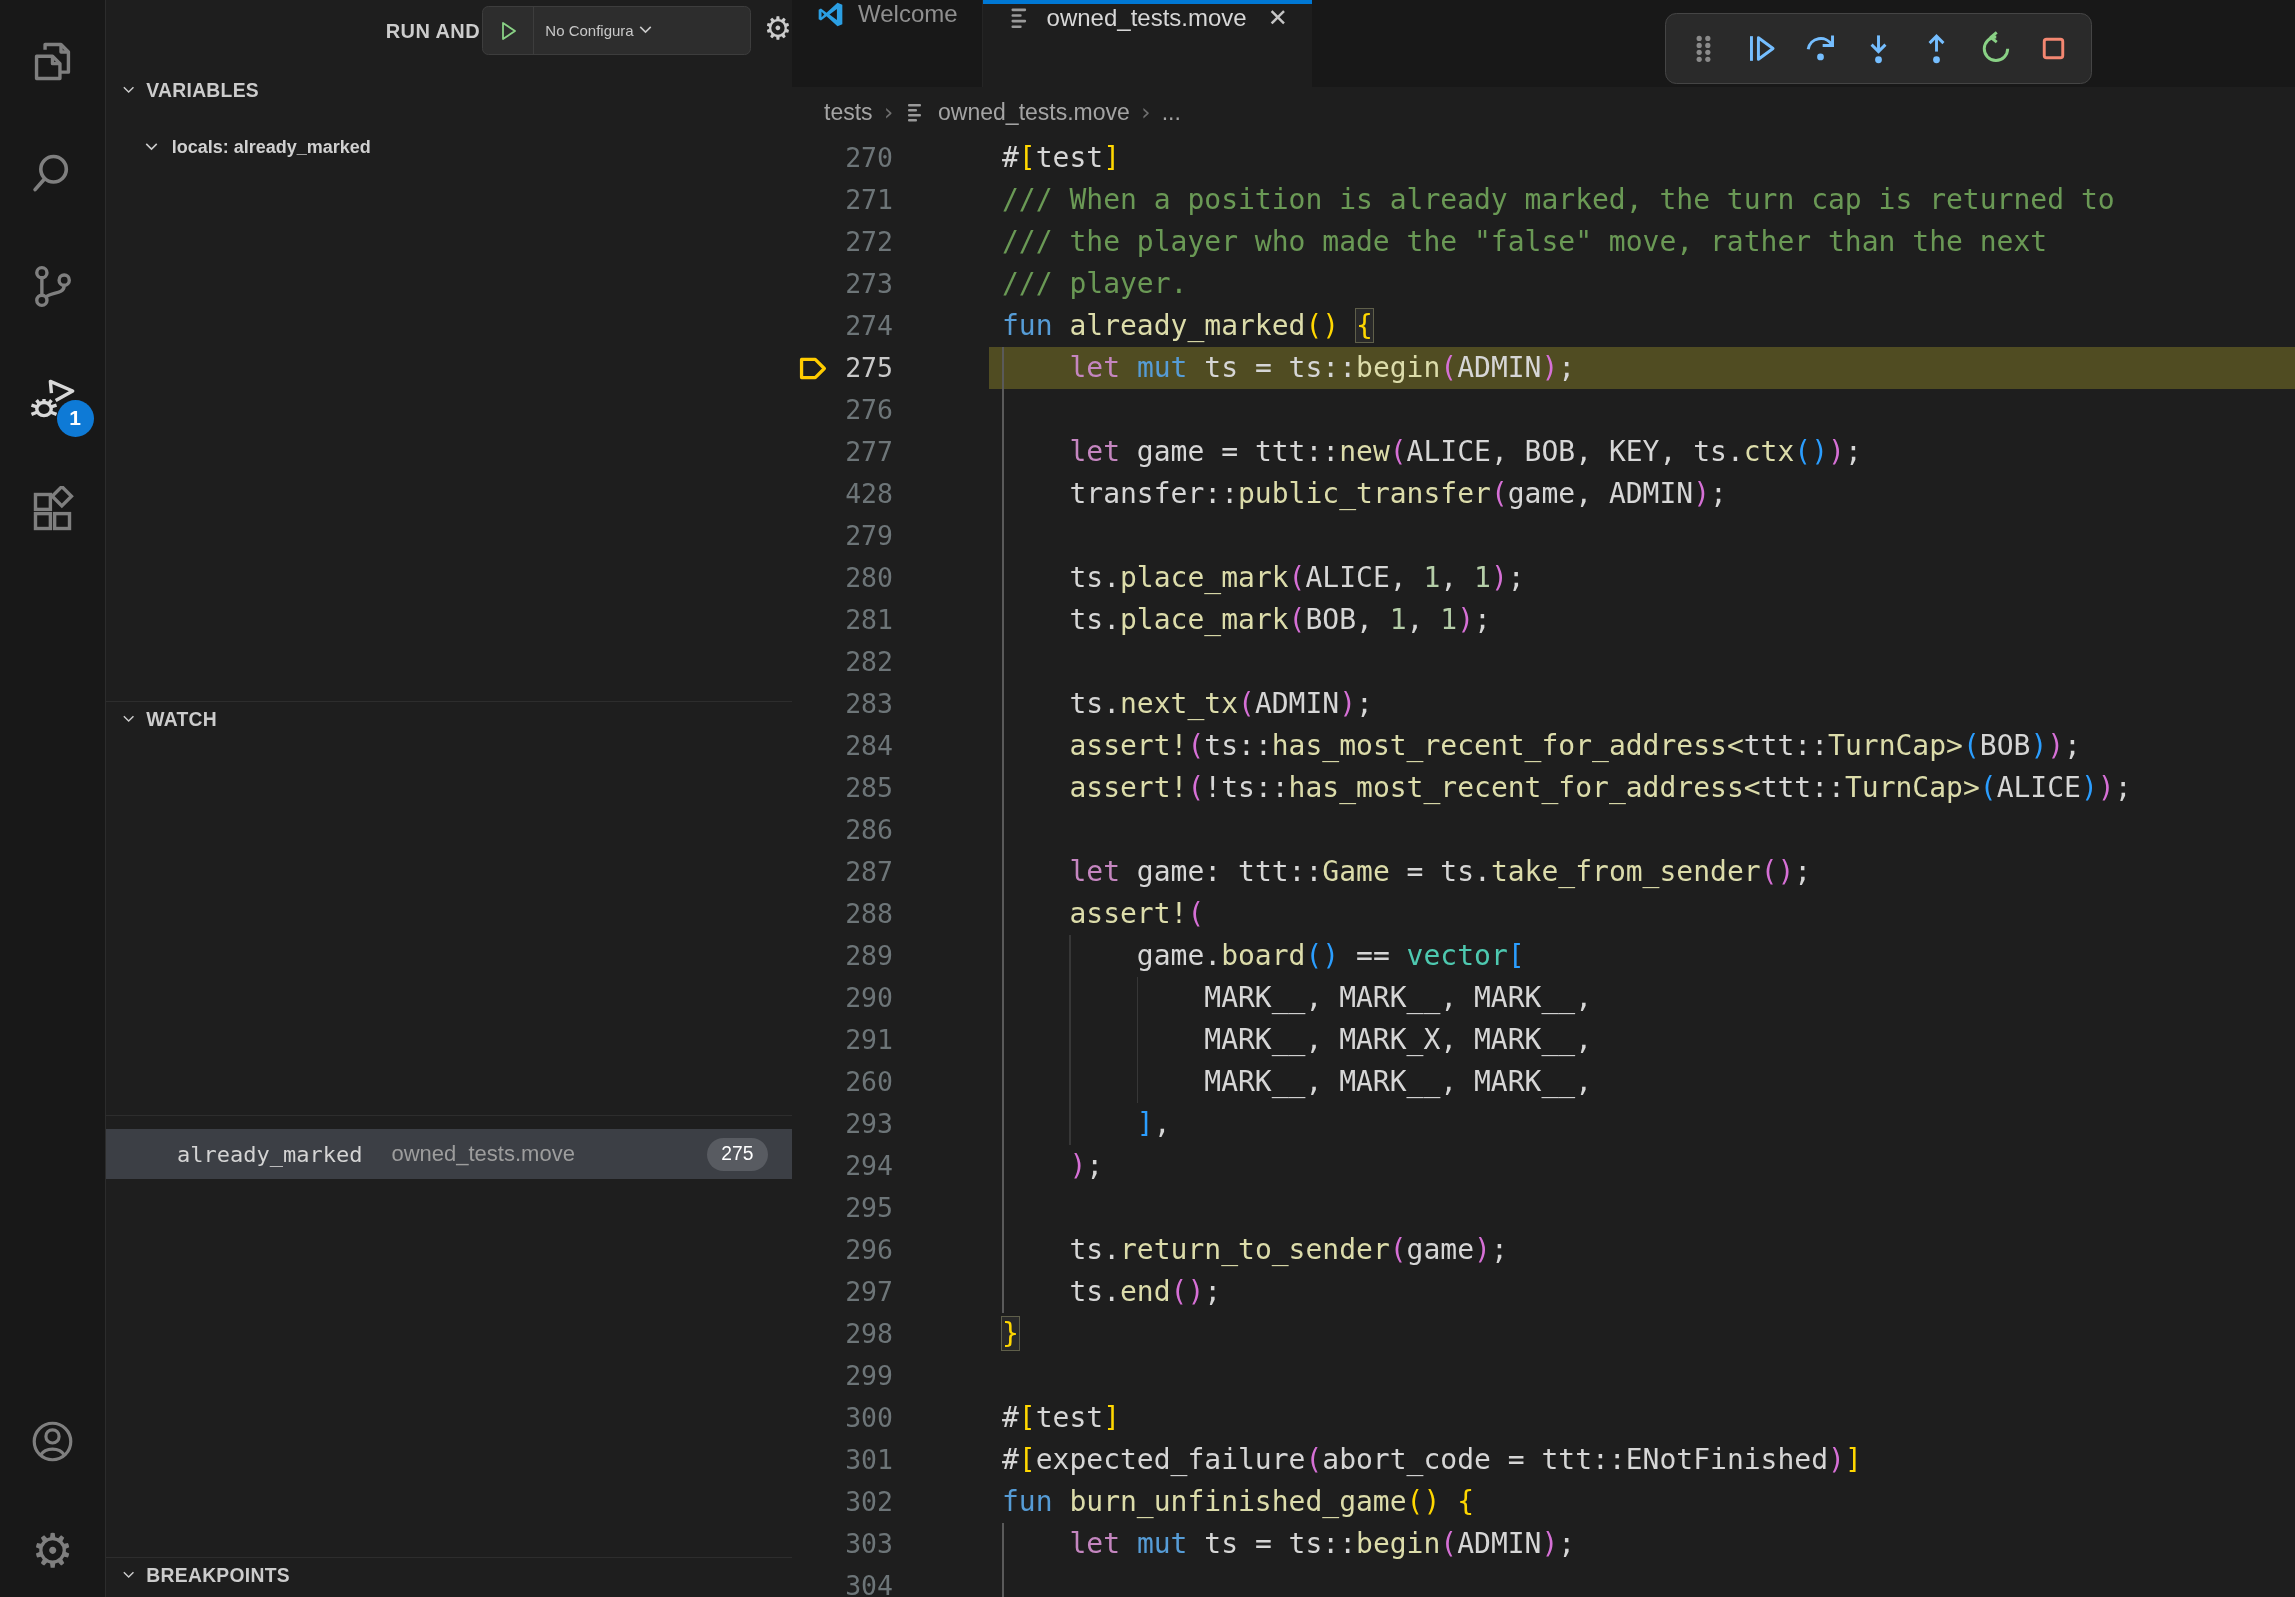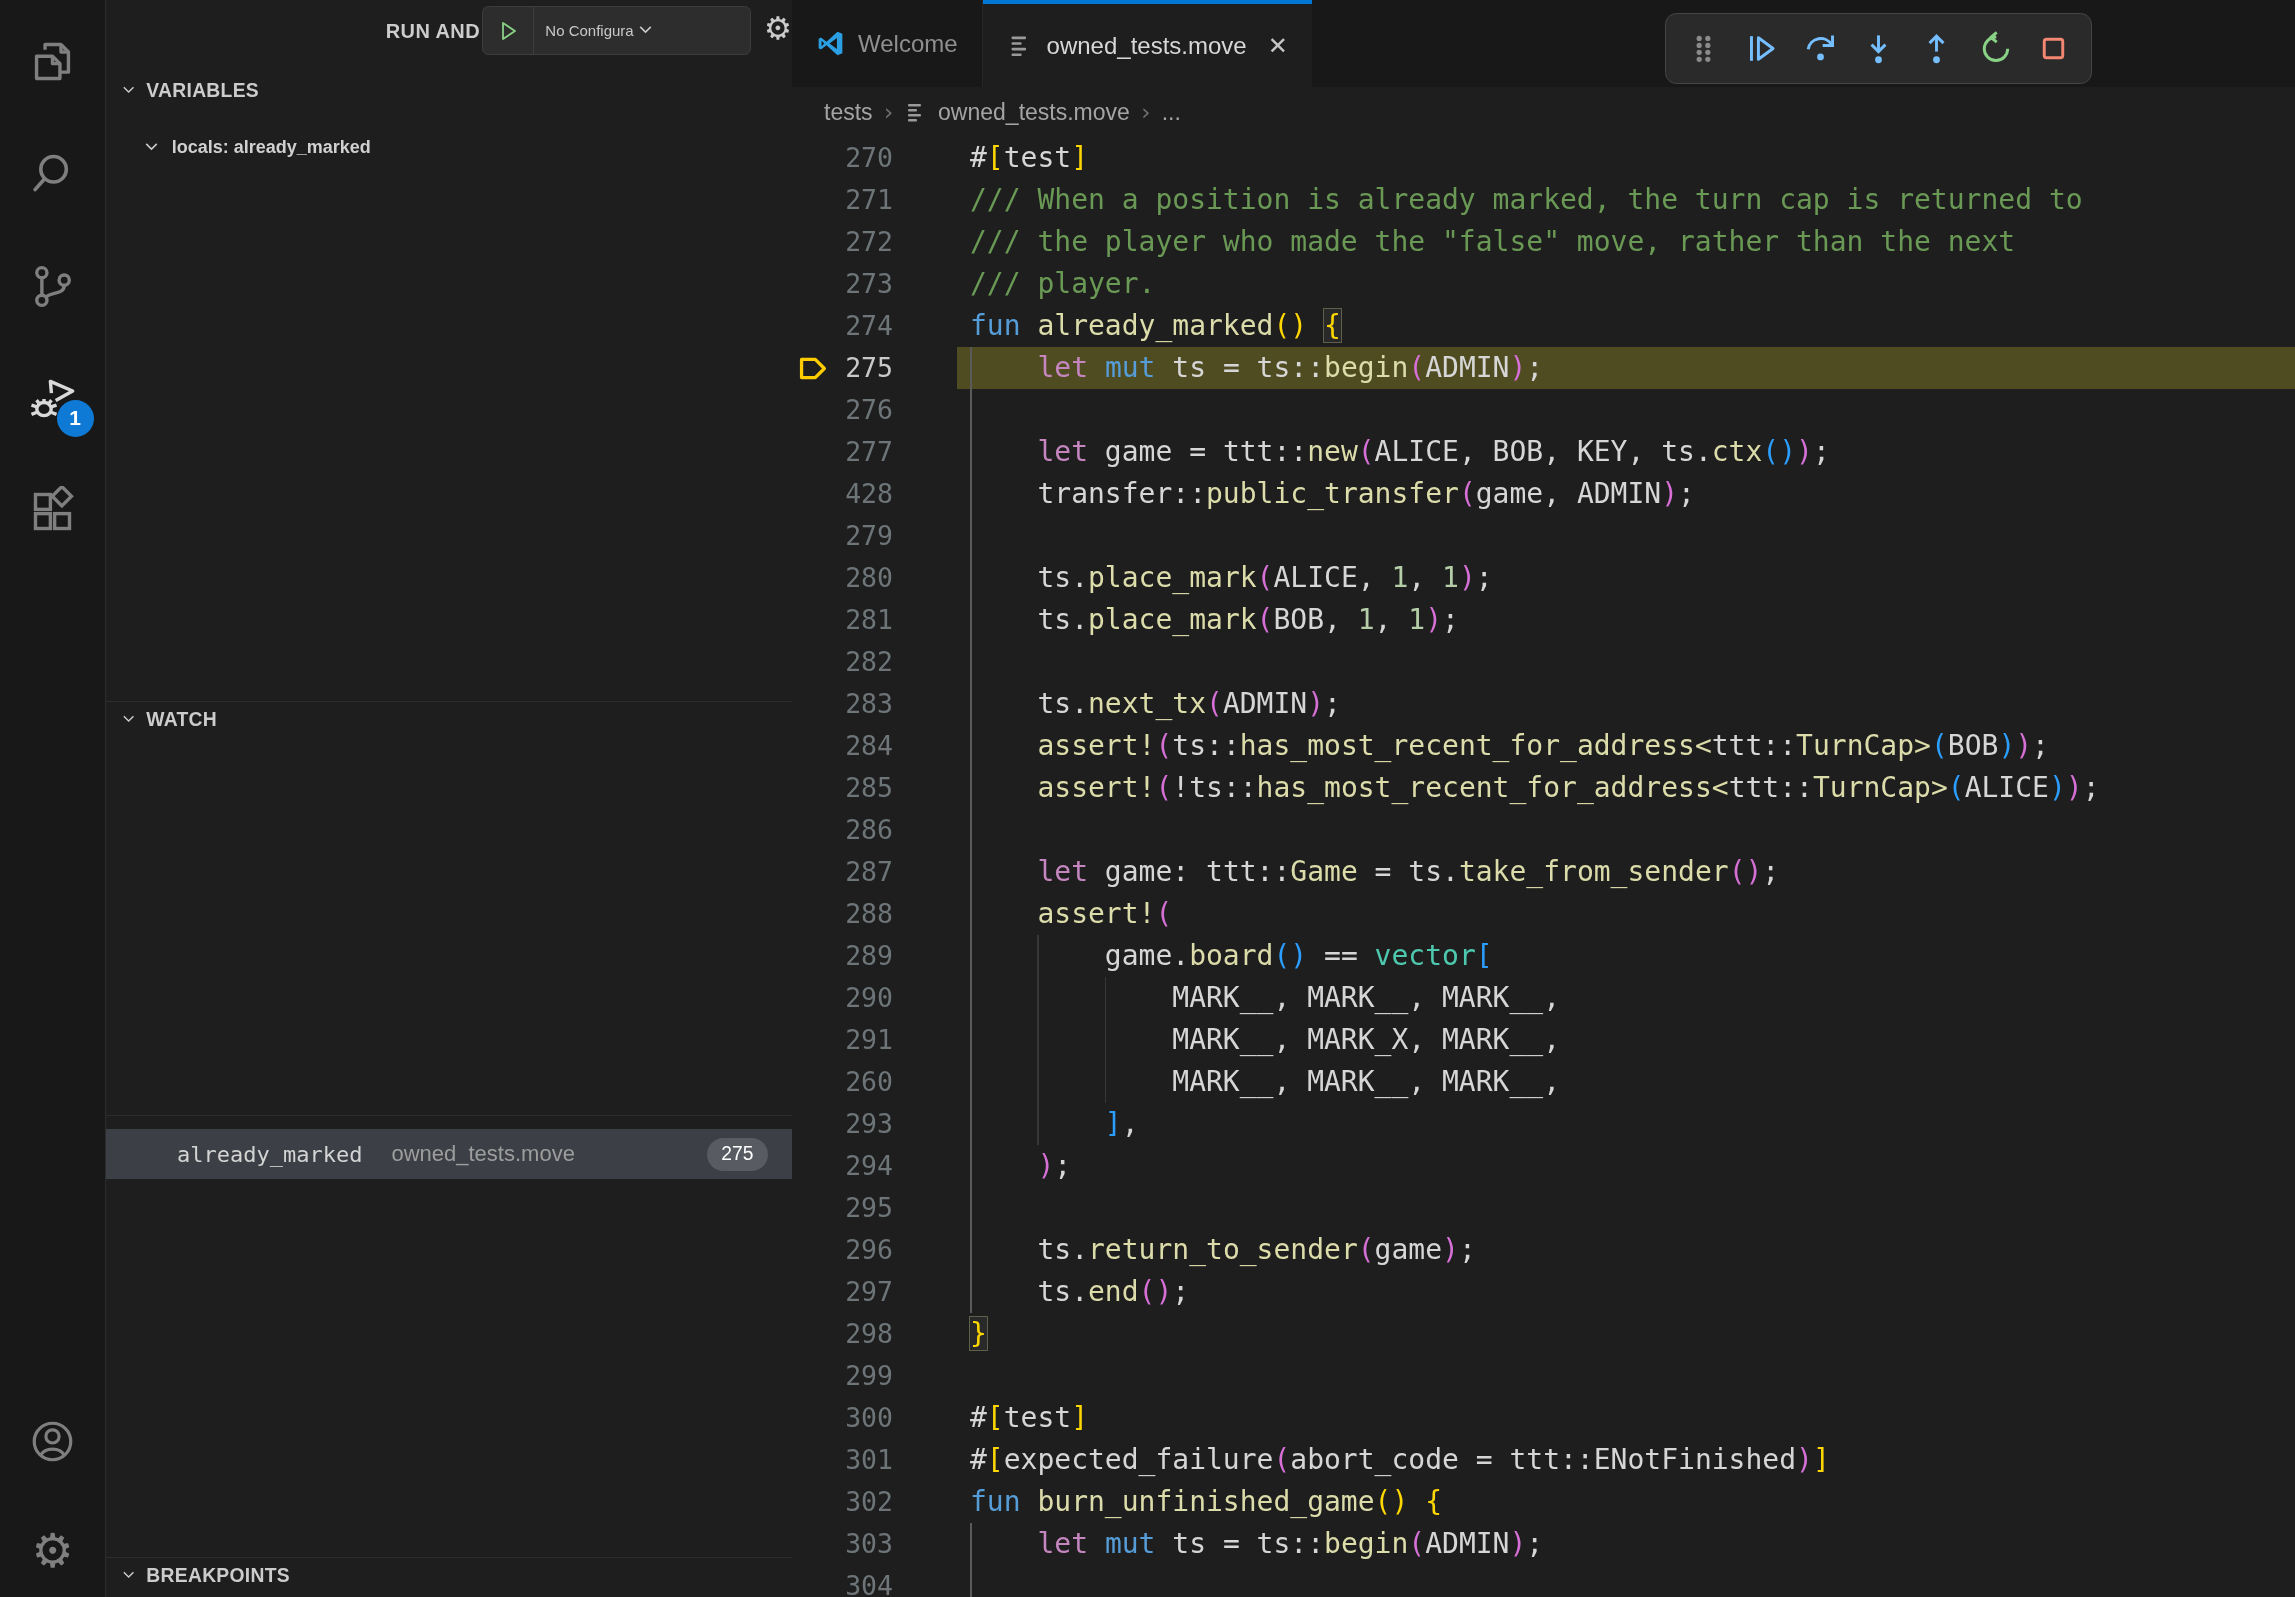--- a/index.html
+++ b/index.html
@@ -36,35 +36,35 @@
   .tree-row .chev{margin-left:35px;margin-right:9.7px;flex:0 0 auto;}
   .tree-label{font-size:18px;font-weight:600;color:#d0d0d0;}
   .paused{margin-left:auto;margin-right:26px;font-size:19.3px;font-weight:700;color:#ffffff;}
   .frame{display:flex;align-items:center;height:50px;margin-top:6.4px;background:#3c3f45;cursor:pointer;}
   .frame-fn{margin-left:71px;font-family:"DejaVu Sans Mono",monospace;font-size:22px;color:#d4d4d4;}
   .frame-file{margin-left:29px;font-size:22px;color:#9d9d9d;}
   .frame-badge{margin-left:auto;margin-right:24px;background:#585b61;color:#fff;font-size:19.3px;border-radius:17.7px;padding:5.6px 14.5px;}
   
   .editor{position:absolute;left:792px;top:0;right:0;bottom:0;background:#1e1e1e;}
   .tabbar{position:absolute;left:0;top:0;right:0;height:87px;background:#181818;display:flex;border-bottom:0.8px solid #252525;}
-  .tab{display:flex;align-items:center;height:100%;padding:0 24px;background:#181818;color:#8f8f8f;font-size:24px;cursor:pointer;border-right:0.8px solid #252525;box-sizing:border-box;}
+  .tab{display:flex;align-items:flex-start;height:100%;padding:0 24px;background:#181818;color:#8f8f8f;font-size:24px;cursor:pointer;border-right:0.8px solid #252525;box-sizing:border-box;}
   .tab .ticon{margin-right:13px;display:flex;}
   .tab.active{background:#1e1e1e;color:#d7d7d7;border-top:4px solid #0078d4;border-right:none;}
   .tab-close{margin-left:21px;font-size:24px;color:#c5c5c5;cursor:pointer;font-family:"DejaVu Sans",sans-serif;}
   .breadcrumbs{position:absolute;left:0;top:87px;right:0;height:50px;display:flex;align-items:center;font-size:23px;color:#a4a4a4;background:#1e1e1e;}
   .bc-item{cursor:pointer;}
   .bc-sep{margin:0 11.3px;color:#6f6f6f;font-family:"DejaVu Sans",sans-serif;}
   .breadcrumbs .ficon{margin-right:9.7px;display:flex;}
   
   .dbg-toolbar{position:absolute;top:13px;right:203px;width:425px;height:69px;background:#2a2a2a;border:0.8px solid #454545;border-radius:11.3px;display:flex;align-items:center;justify-content:space-evenly;z-index:5;}
   .dbg-btn{width:42px;height:42px;display:flex;align-items:center;justify-content:center;cursor:pointer;border-radius:6.4px;}
   .dbg-btn svg{width:37px;height:37px;}
   
   .code{position:absolute;left:0;top:137px;right:0;bottom:0;overflow:hidden;font-family:"DejaVu Sans Mono",monospace;}
-  .crow{position:relative;display:flex;height:42px;line-height:42px;font-size:28px;white-space:pre;}
+  .crow{position:relative;display:flex;height:42px;line-height:42px;font-size:28px;white-space:pre;gap:32px;}
   .gut{flex:0 0 165px;position:relative;text-align:right;box-sizing:border-box;padding-right:64px;user-select:none;}
   .ln{color:#6d7578;font-size:26.5px;}
   .crow.hl .ln{color:#c9c9c9;}
   .cc{flex:1 1 auto;position:relative;padding-left:13px;}
   .crow.hl .cc{background:#504c22;}
   .g{position:absolute;top:0;bottom:0;width:1.6px;background:#373737;}
   .g0{background:#5a5a5a;}
   .stackframe-icon{position:absolute;left:4.8px;top:6.4px;}
   .tk-w{color:#d6d6d6}.tk-cm{color:#6A9955}.tk-k1{color:#C586C0}.tk-k2{color:#569CD6}
   .tk-fn{color:#DCDCAA}.tk-ty{color:#DCDCAA}.tk-tt{color:#4EC9B0}.tk-nu{color:#B5CEA8}

